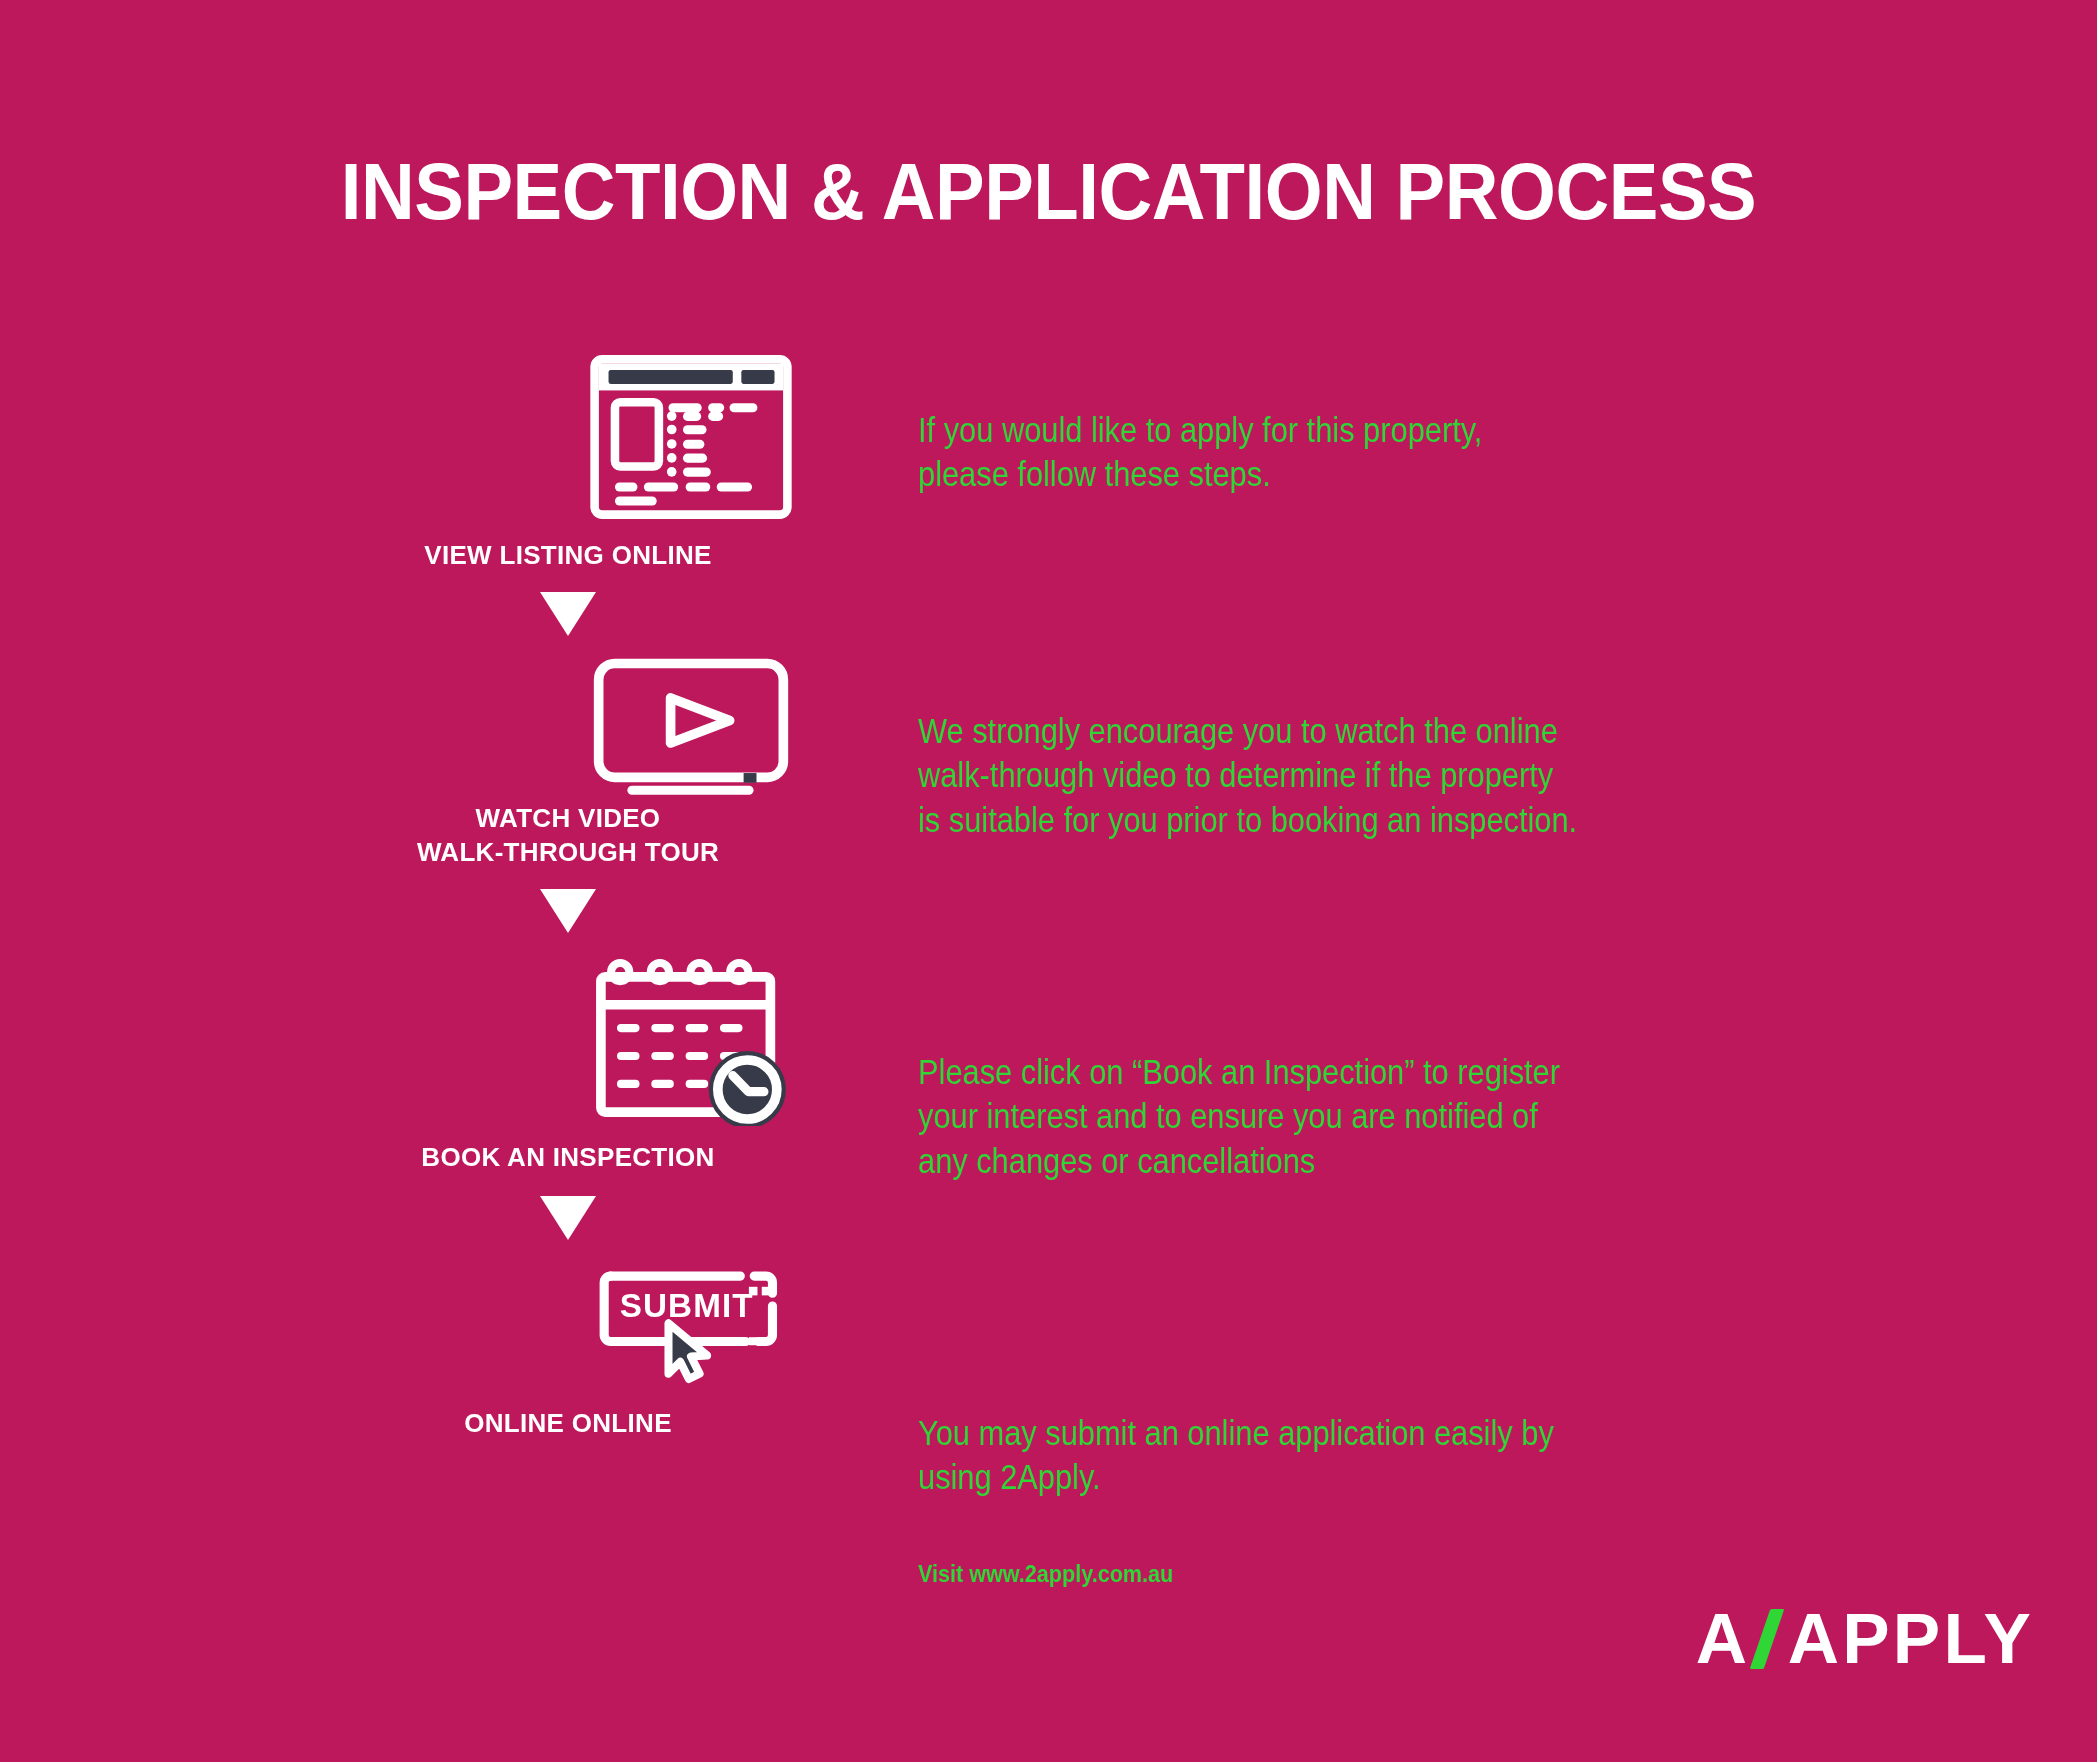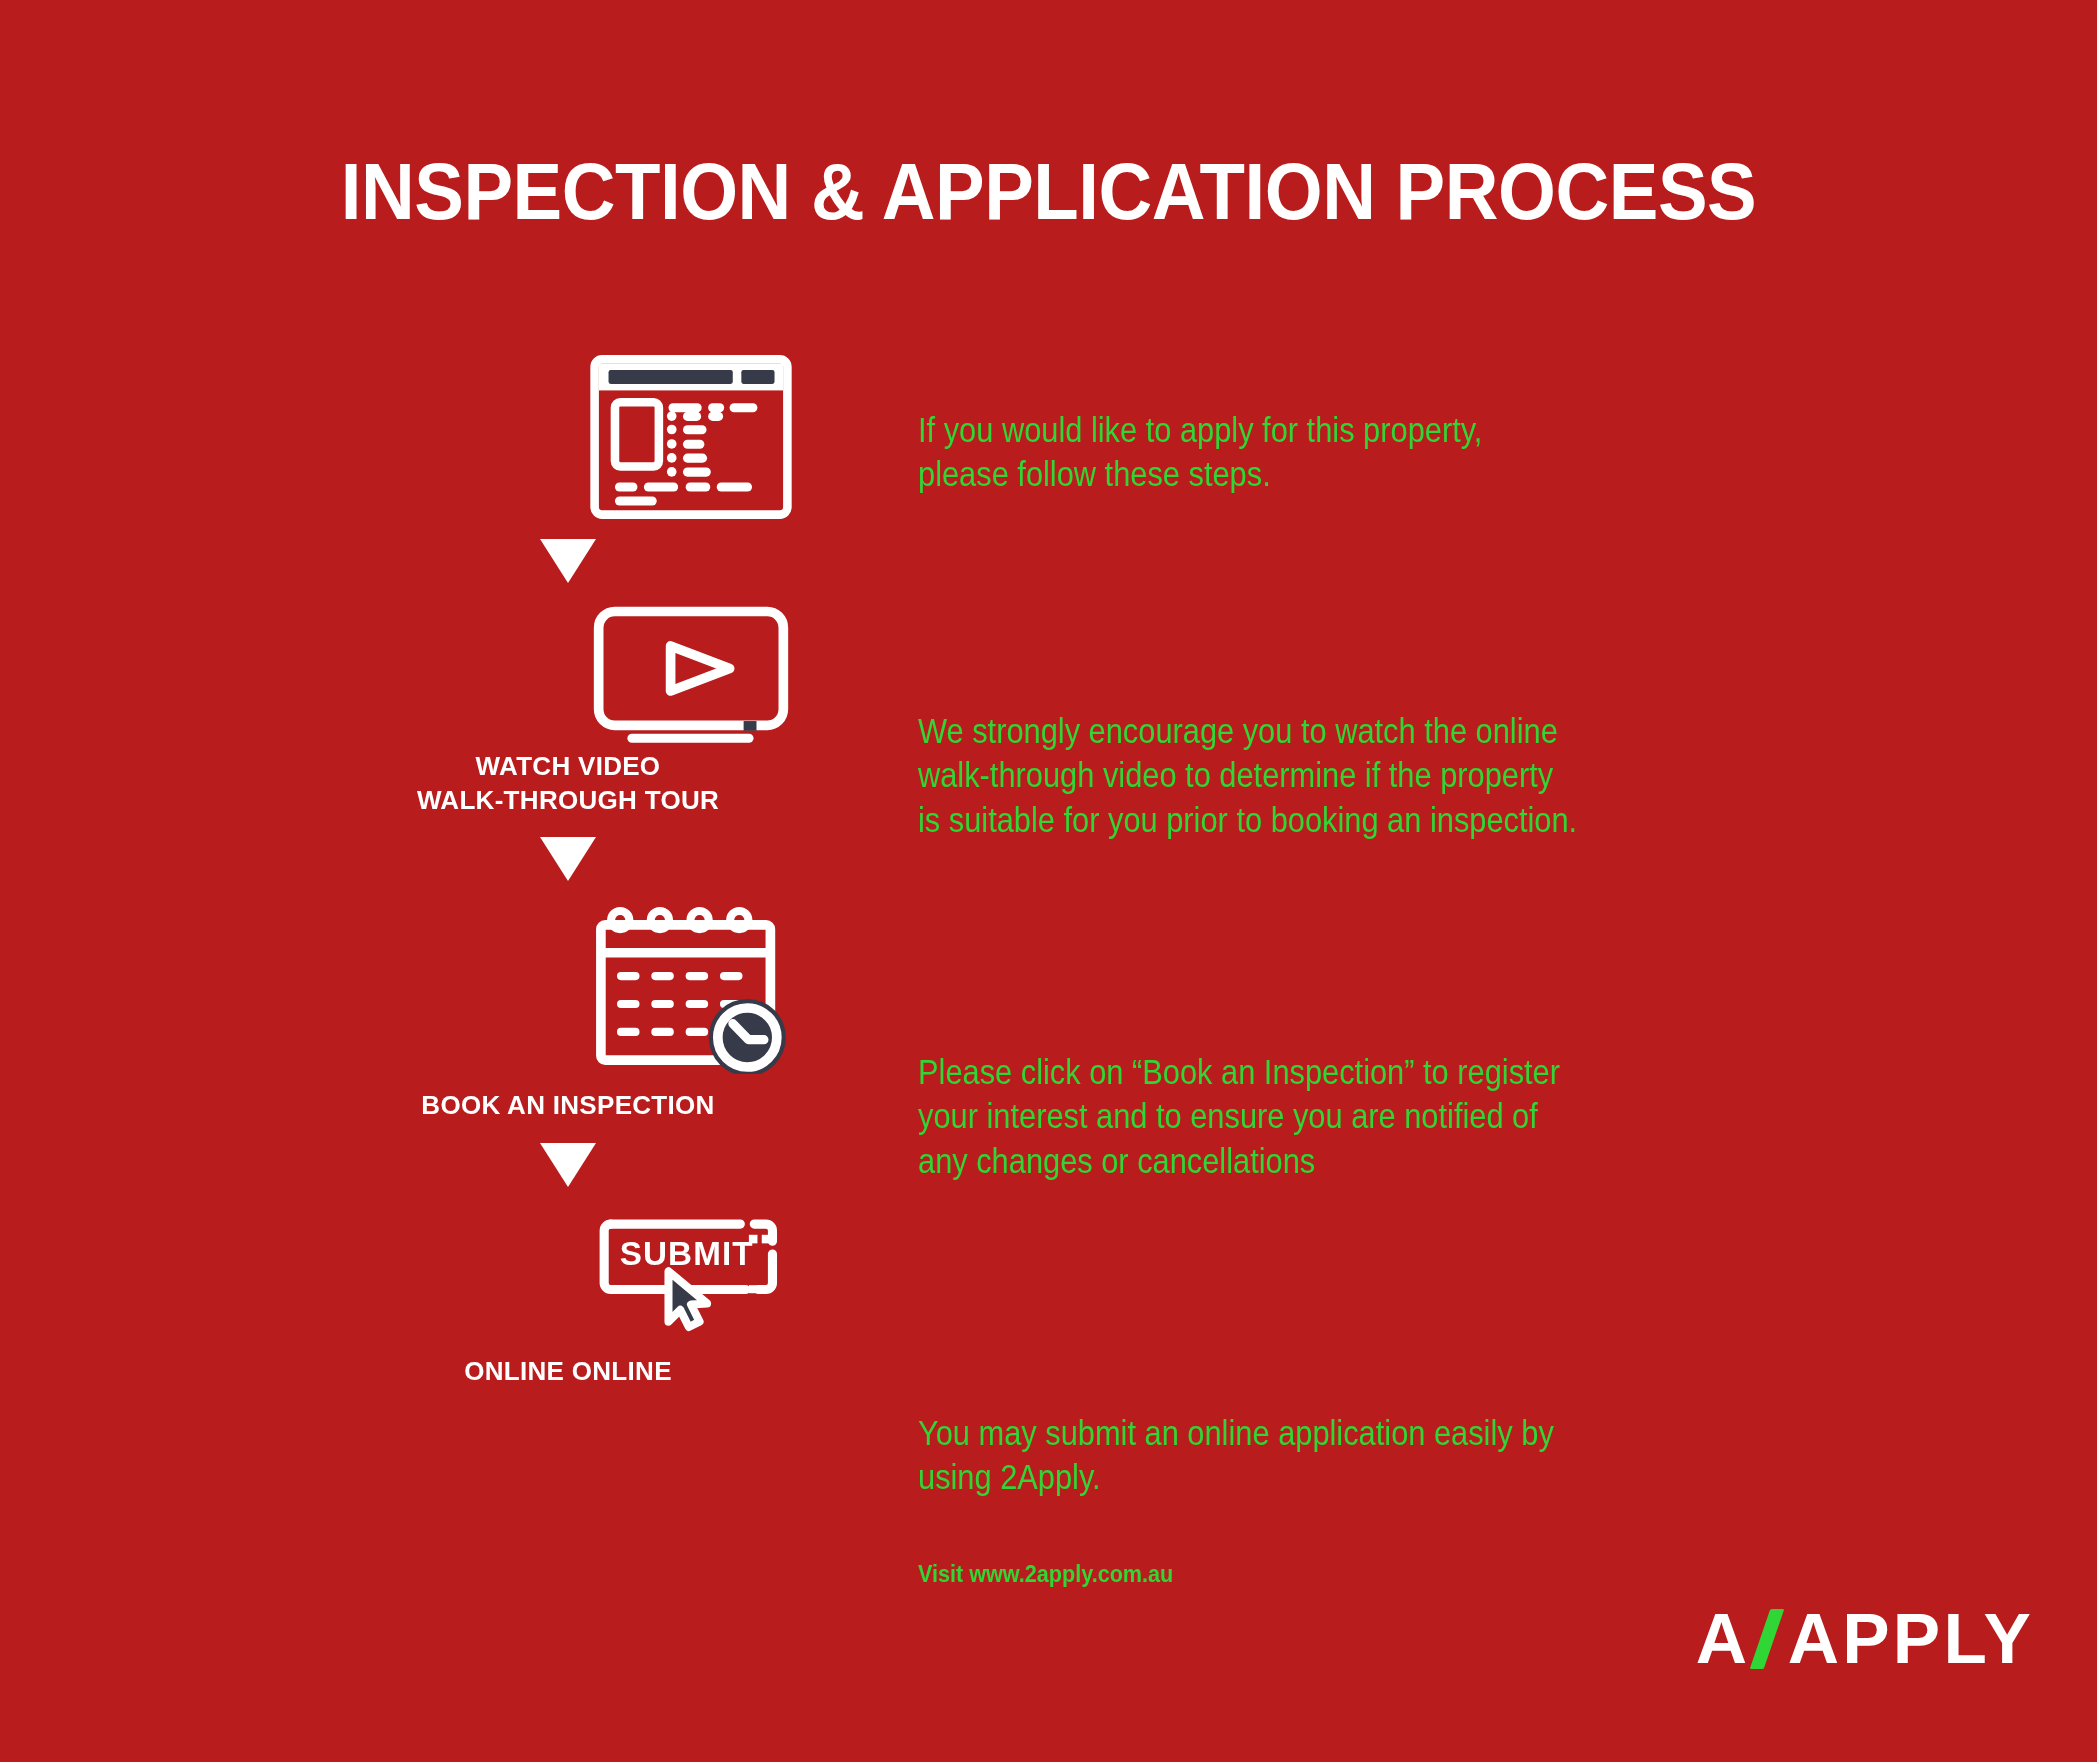--- a/index.html
+++ b/index.html
@@ -12,21 +12,21 @@
     background: #373b49;
     font-family: "Liberation Sans", sans-serif;
     overflow: hidden;
     position: relative;
   }
 
   .page {
     position: relative;
     width: 2097px;
     height: 1762px;
-    background: #b91c1c;
+    background: #be185d;
   }
 
   
   .title {
     position: absolute;
     left: 0;
     top: 150px;
     width: 2097px;
     text-align: center;
     color: #ffffff;
@@ -177,20 +177,21 @@
           <circle cx="154" cy="220" r="9" fill="#fff"></circle>
           <rect x="175" y="212" width="52" height="17" rx="8.5" fill="#fff"></rect>
 
           <rect x="48" y="240" width="42" height="17" rx="8.5" fill="#fff"></rect>
           <rect x="102" y="240" width="64" height="17" rx="8.5" fill="#fff"></rect>
           <rect x="180" y="240" width="46" height="17" rx="8.5" fill="#fff"></rect>
           <rect x="238" y="240" width="66" height="17" rx="8.5" fill="#fff"></rect>
           <rect x="48" y="266" width="78" height="17" rx="8.5" fill="#fff"></rect>
         </svg>
       </div>
+      <div class="step-label" style="margin-top:18px">VIEW LISTING ONLINE</div>
       <div class="arrow" style="margin-top:19.3px">
           <i></i>
         </div>
     </div>
 
     <div class="step" style="margin-top:20.4px">
       <div class="icon-wrap">
         <svg width="204" height="145" viewBox="0 0 380 270">
           <rect x="18" y="14" width="344" height="212" rx="30" ry="30" fill="none" stroke="#fff" stroke-width="18"></rect>
           <path d="M152 78 L262 120 L152 162 Z" fill="none" stroke="#fff" stroke-width="18" stroke-linejoin="round" stroke-linecap="round"></path>

